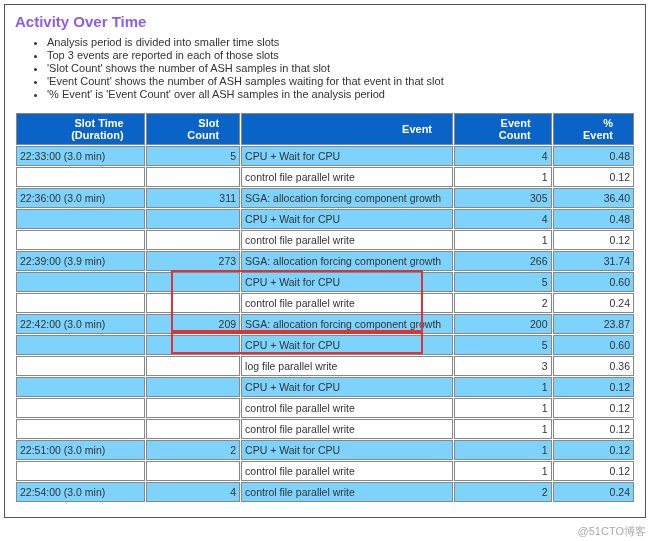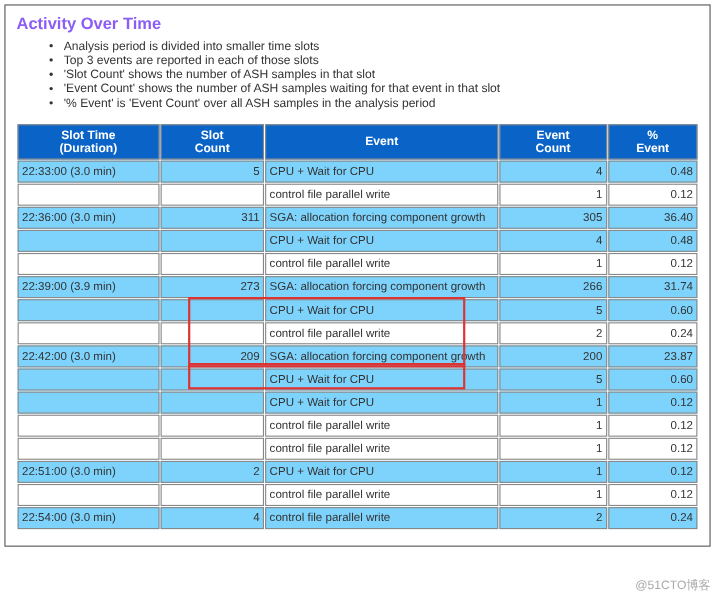--- a/index.html
+++ b/index.html
@@ -1,21 +1,21 @@
 <!DOCTYPE html>
 <html><head>
 <meta charset="utf-8">
 <style>
 body{margin:0;font-family:Arial,Helvetica,sans-serif;font-size:11px;color:#333;background:#fff;width:652px}
 .wrap{border:1px solid #555;margin:4px;padding:8px 10px 14px;width:620px;position:relative}
 h2{color:#8b5cf6;margin:0 0 6px;font-size:15px;font-weight:bold}
 ul{margin:4px 0 12px 28px;padding:0}
-li{margin:1px 15px}
+li{margin:1px 4px}
 .tbl{border-collapse:separate;border-spacing:1px;background:#fff}
-.tbl th{background:#0a64c8;color:#fff;font-weight:bold;text-align:center;padding:3px 20px;border:1px solid #888;font-size:11px}
+.tbl th{background:#0a64c8;color:#fff;font-weight:bold;text-align:right;padding:3px 20px;border:1px solid #888;font-size:11px}
 .tbl td{border:1px solid #888;padding:2px 3px;font-size:10.5px;background:#fff;height:14px;line-height:14px}
 .yc td{background:#7dd3fc}
 .rt{text-align:right}
 .box-red{position:absolute;border:2px solid #d33;pointer-events:none}
 .credit{position:absolute;right:6px;bottom:2px;font-size:11px;color:#aaa}
 .col-st{width:96px}.col-sc{width:58px}.col-ev{width:208px}.col-ec{width:62px}.col-pe{width:42px}
 </style>
 </head>
 <body>
 
@@ -103,20 +103,27 @@
           <td class="col-ec rt">200</td>
           <td class="col-pe rt">23.87</td>
         </tr>
         <tr class="yc">
           <td class="col-st"></td>
           <td class="col-sc rt"></td>
           <td class="col-ev">CPU + Wait for CPU</td>
           <td class="col-ec rt">5</td>
           <td class="col-pe rt">0.60</td>
         </tr>
+        <tr>
+          <td class="col-st"></td>
+          <td class="col-sc rt"></td>
+          <td class="col-ev">log file parallel write</td>
+          <td class="col-ec rt">3</td>
+          <td class="col-pe rt">0.36</td>
+        </tr>
         <tr class="yc">
           <td class="col-st"></td>
           <td class="col-sc rt"></td>
           <td class="col-ev">CPU + Wait for CPU</td>
           <td class="col-ec rt">1</td>
           <td class="col-pe rt">0.12</td>
         </tr>
         <tr>
           <td class="col-st"></td>
           <td class="col-sc rt"></td>

